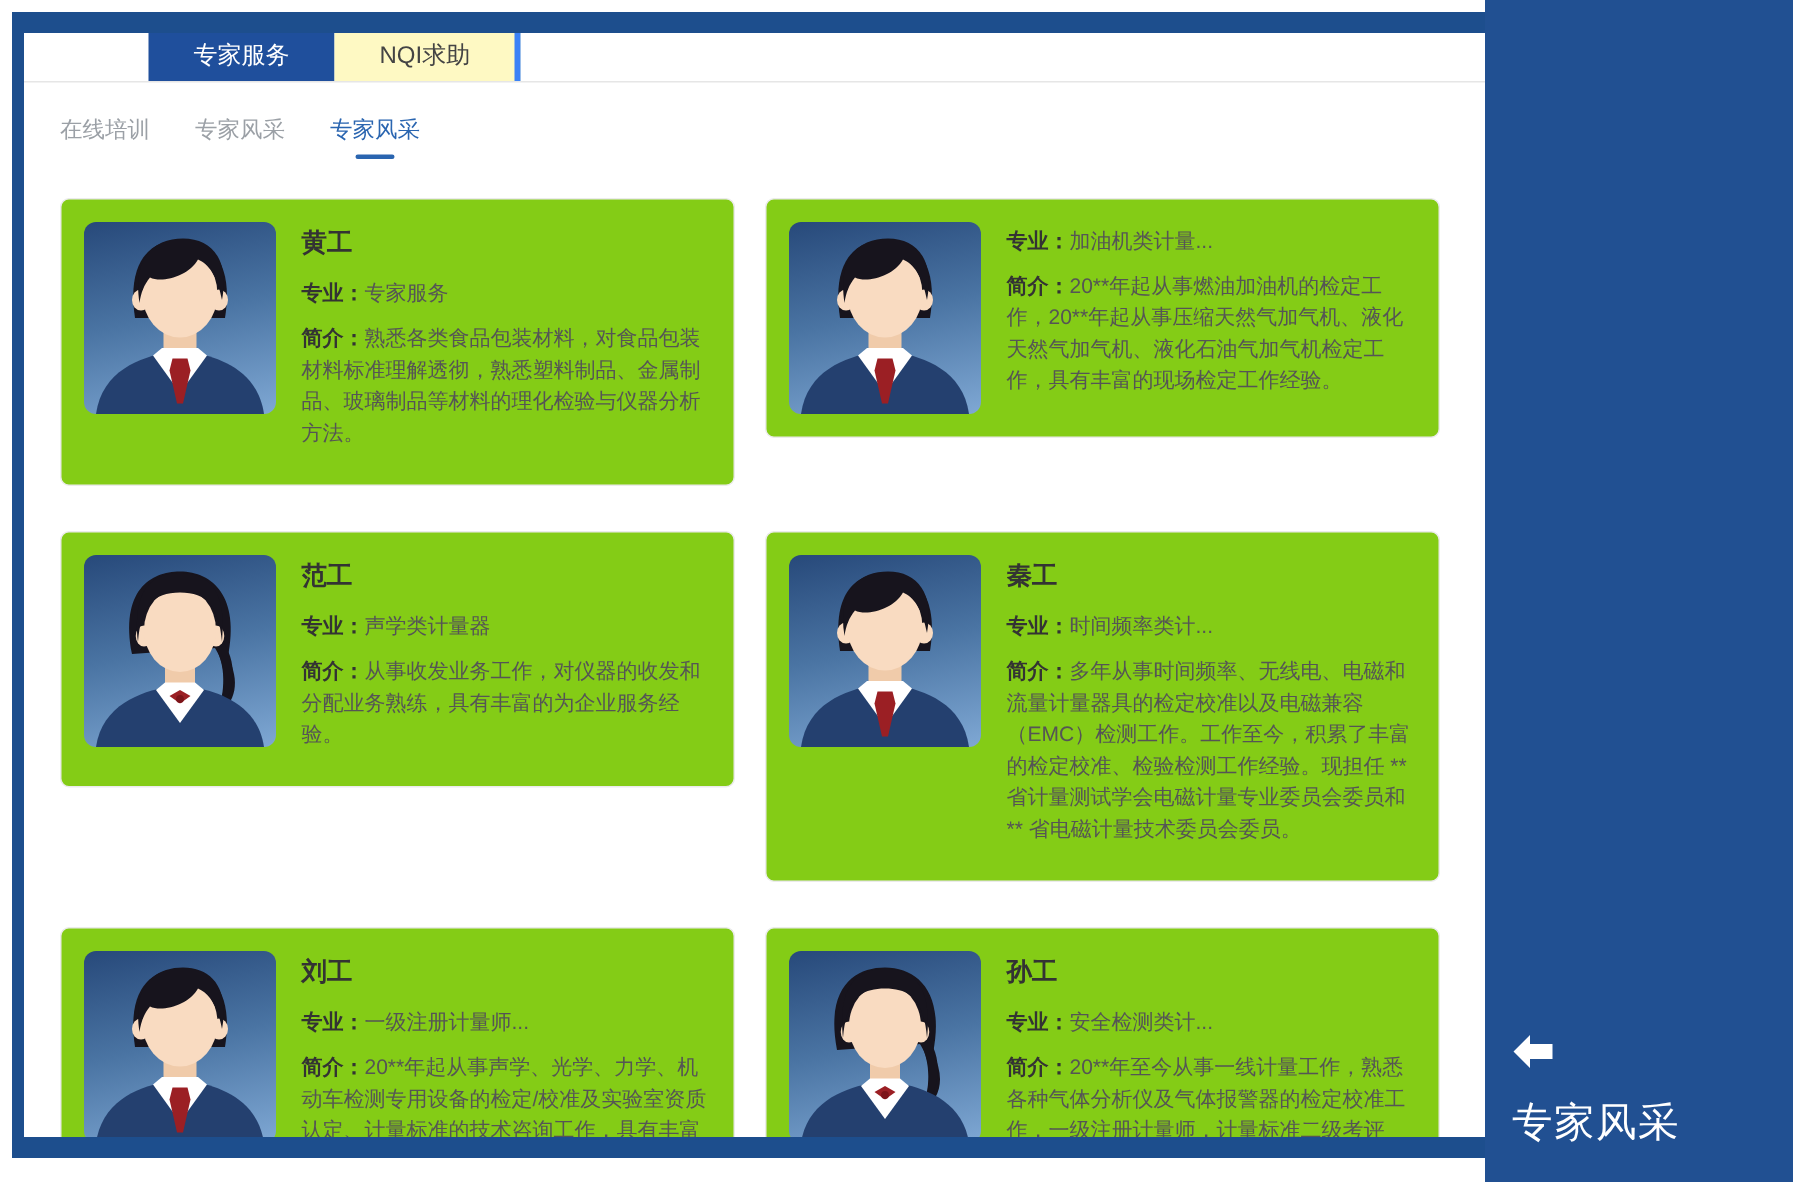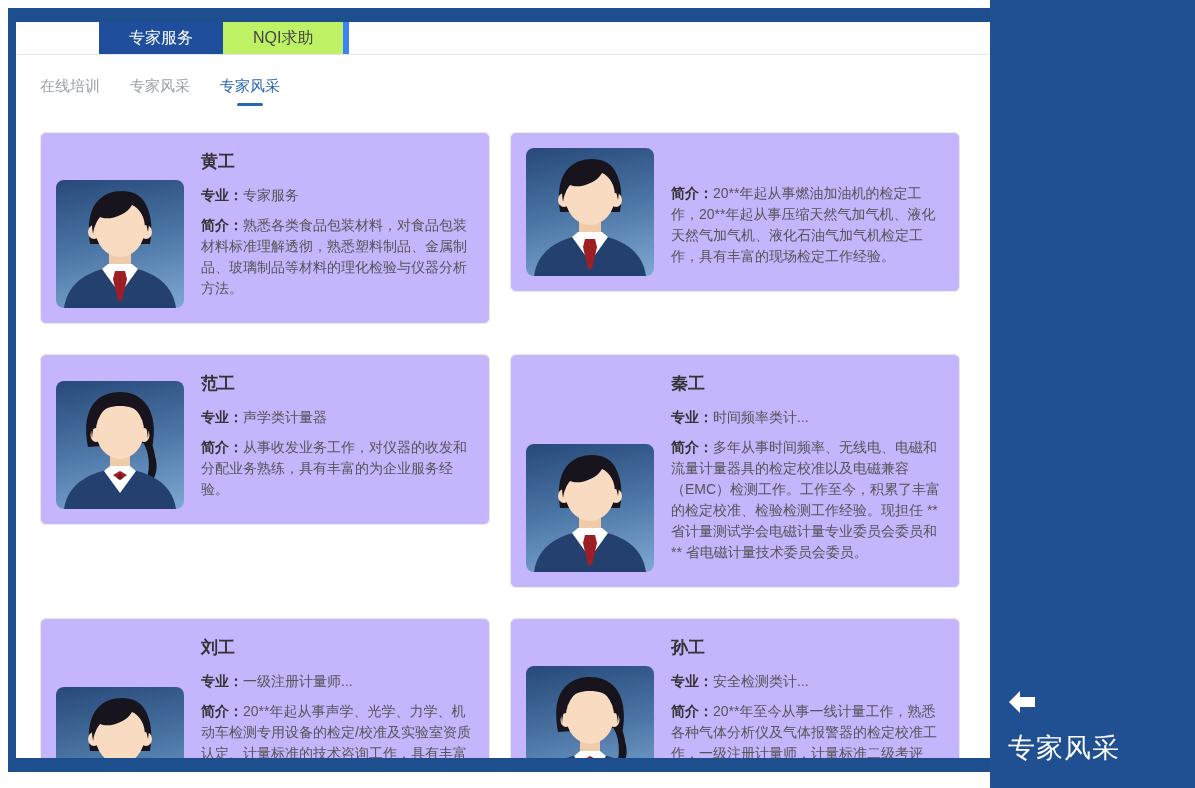--- a/index.html
+++ b/index.html
@@ -26,41 +26,41 @@
   .frame {
     position:absolute; left:8px; top:8px; right:205px; bottom:16px;
     border:solid #1d4e8d; border-width:14px 0 14px 8px;
     background:#ffffff; overflow:hidden; z-index:1;
   }
 
   
   .tabs { display:flex; align-items:flex-end; padding-left:46px; border-bottom:1px solid #e6e6e6; }
   .tab {
     height:32px; line-height:32px; padding:0 30px; font-size:16px;
-    color:#444; background:#bef264; cursor:pointer; border-right:6px solid #3b82f6;
+    color:#444; background:#fef9c3; cursor:pointer; border-right:4px solid #3b82f6;
   }
   .tab.active { background:#1f4f9c; color:#ffffff; border-right:none;margin-left:37px; }
 
   
   .subnav { display:flex; gap:30px; padding:22px 0 0 24px; }
   .subtab { font-size:15px; font-weight:400; color:#9ba0a6; cursor:pointer; text-align:center; }
   .subtab .bar { height:3px; width:26px; margin:7px auto 0; border-radius:2px; background:transparent; }
   .subtab.active { color:#2a65b0; }
   .subtab.active .bar { background:#2a65b0; }
 
   
   .cards {
     display:grid; grid-template-columns:repeat(2, 450px);
     column-gap:20px; row-gap:30px;
     padding:26px 0 40px 24px;
     align-items:start;
   }
   .card {
-    border:1px solid #ebebeb; border-radius:6px; background:#c4b5fd;
-    padding:15px; display:flex; gap:17px; min-height:160px;align-items:flex-end;
+    border:1px solid #ebebeb; border-radius:6px; background:#84cc16;
+    padding:15px; display:flex; gap:17px; min-height:160px;
   }
   .avatar {
     width:128px; height:128px; flex-shrink:0; border-radius:8px; overflow:hidden;
     background:linear-gradient(168deg,#27497a 0%,#4a74a3 48%,#7fa8d4 100%);
   }
   .avatar svg { display:none; width:100%; height:100%; }
   .avatar[data-avatar="male"]   svg[data-name="male-avatar"]   { display:block; }
   .avatar[data-avatar="female"] svg[data-name="female-avatar"] { display:block; }
 
   .card-body { flex:1; min-width:0; padding-top:2px; }
@@ -150,20 +150,21 @@
       </div>
 
       <div class="card" data-name="expert-card">
         <div class="avatar" data-name="expert-avatar" data-avatar="male">
           <svg data-name="male-avatar" viewBox="0 0 128 128">
               <use href="#male-av"></use>
             </svg>
 
         </div>
         <div class="card-body" data-name="expert-info">
+          <div class="field" data-name="expert-major"><b>专业：</b><span>加油机类计量...</span></div>
           <div class="field" data-name="expert-intro"><b>简介：</b><span>20**年起从事燃油加油机的检定工作，20**年起从事压缩天然气加气机、液化天然气加气机、液化石油气加气机检定工作，具有丰富的现场检定工作经验。</span></div>
         </div>
       </div>
 
       <div class="card" data-name="expert-card">
         <div class="avatar" data-name="expert-avatar" data-avatar="female">
 
           <svg data-name="female-avatar" viewBox="0 0 128 128">
               <use href="#female-av"></use>
             </svg>

